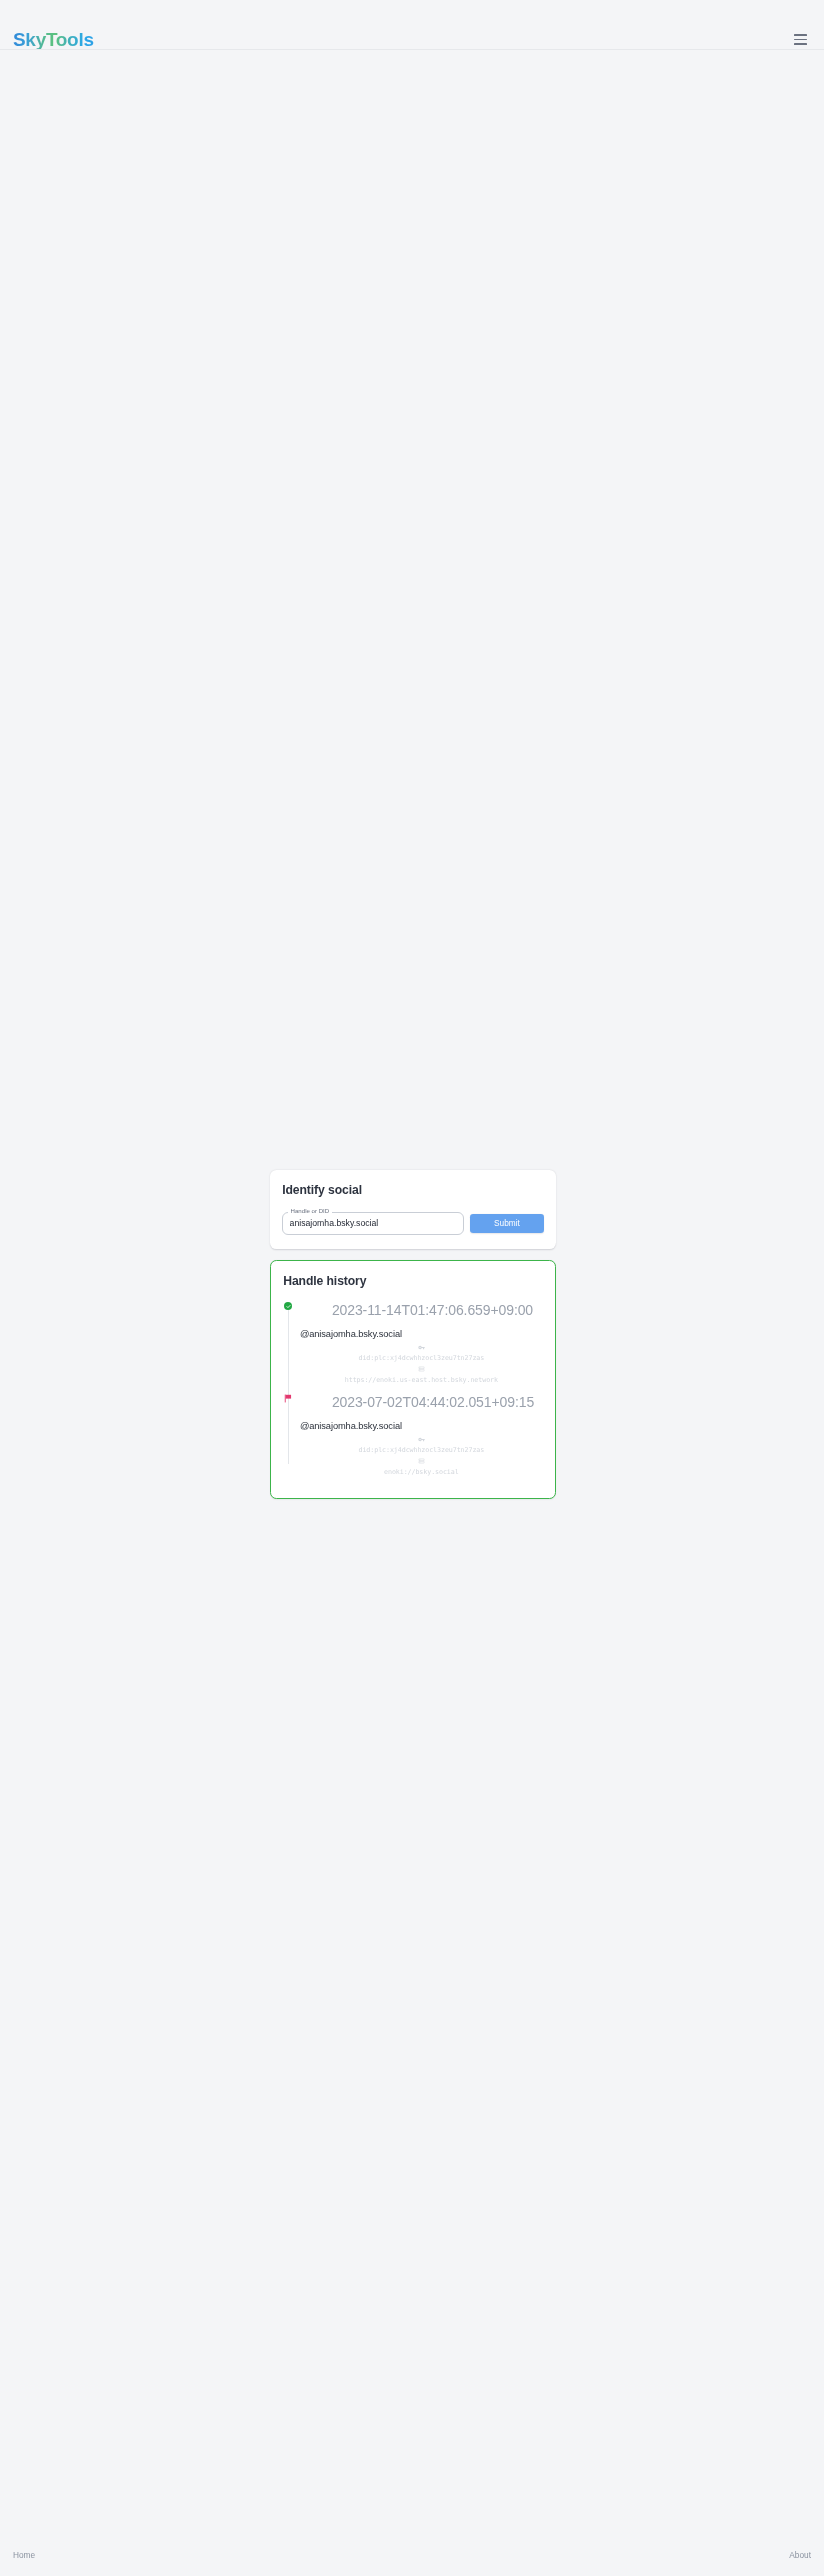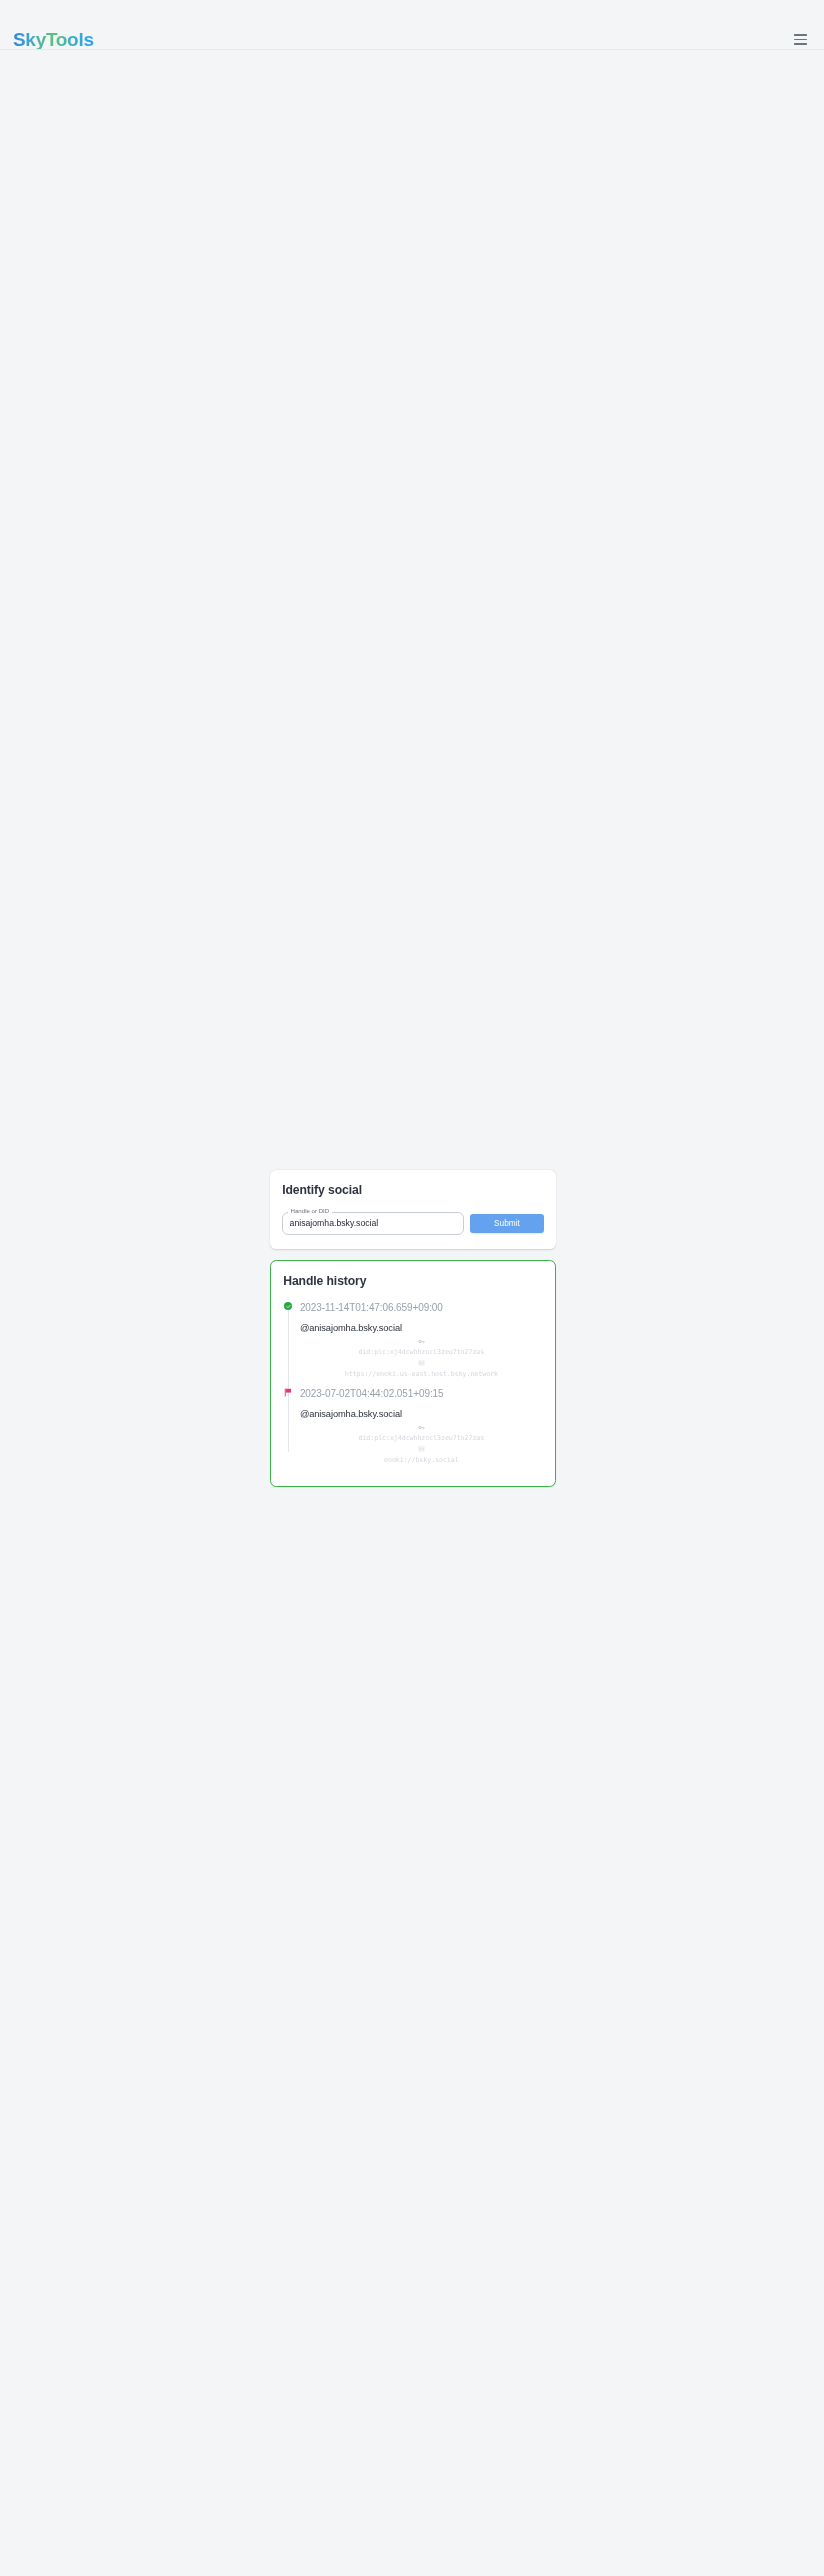--- a/index.html
+++ b/index.html
@@ -199,24 +199,25 @@
     background: #22a844;
     display: flex;
     align-items: center;
     justify-content: center;
   }
   .marker-check svg { display: block; }
 
   .marker-flag svg { display: block; }
 
   .tl-time {
-    font-size: 10px;
+    font-size: 14px;
     color: #9aa1ac;
     line-height: 1.5;
     letter-spacing: -0.1px;
+    margin-left: 32px;
   }
 
   .tl-handle {
     font-size: 9.3px;
     color: #2b313b;
     line-height: 1.5;
     margin-top: 7px;
     letter-spacing: -0.1px;
   }
 
@@ -354,15 +355,19 @@
             </span>
             <span>enoki://bsky.social</span>
           </div>
         </div>
 
       </div>
     </div>
 
   </div>
 
+  <div class="footer">
+    <a class="footer-link">Home</a>
+    <a class="footer-link">About</a>
+  </div>
 
 </div>
 
 
 </body></html>

